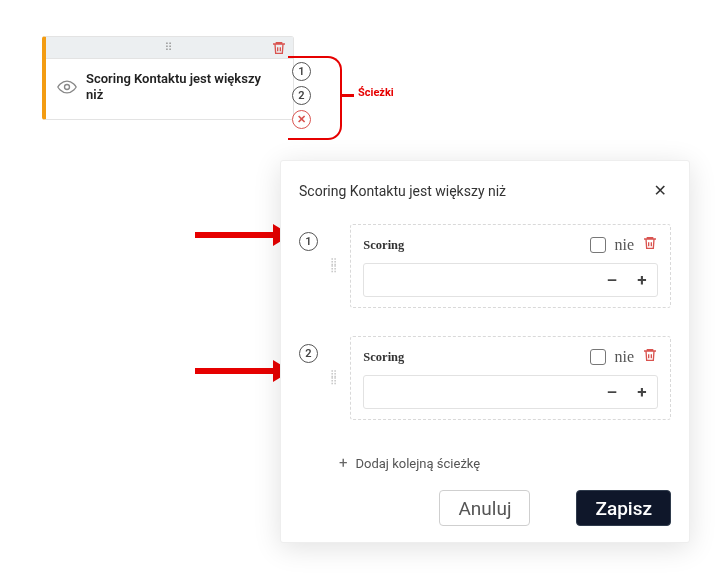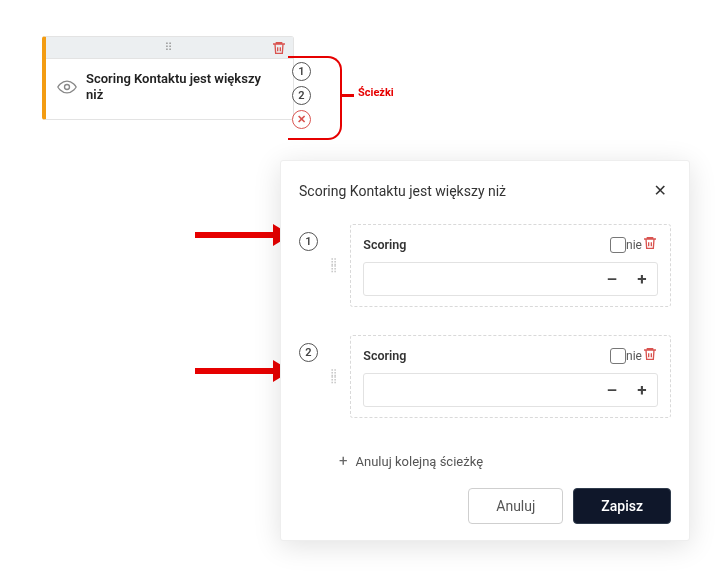--- a/index.html
+++ b/index.html
@@ -194,38 +194,39 @@
 
   .path-box {
     flex: 1;
     border: 1px dashed #d9d9d9;
     border-radius: 3px;
     padding: 10px 12px 10px 12px;
   }
   .path-box-top {
     display: flex;
     align-items: center;
-    gap: 0;
+    gap: 8px;
     margin-bottom: 8px;
+    font-family: Liberation Serif, serif;
   }
   .scoring-label {
     font-weight: 600;
     font-size: 12.5px;
     color:#333;
     flex:1;
   }
   .chk {
     width: 16px; height: 16px;
     border: 1.5px solid #777;
     border-radius: 3px;
     display:inline-block;
     cursor:pointer;
     background:#fff;
   }
-  .chk-label { font-size: 12px; color:#555;text-align:center; }
+  .chk-label { font-size: 16px; color:#555;text-align:center; }
   .row-trash { cursor:pointer; }
 
   .num-input-wrap {
     display: flex;
     align-items: stretch;
     border: 1px solid #e2e2e2;
     border-radius: 3px;
     height: 34px;
     background:#fff;
   }
@@ -259,25 +260,26 @@
   .add-path .plus { font-size:15px; color:#666; }
 
   .panel-footer {
     display:flex;
     justify-content:flex-end;
     gap:10px;
     padding-top:4px;
   }
   .btn {
     height: 36px;
-    padding: 0 27px;
+    padding: 0 18px;
     border-radius: 4px;
-    font-size: 14px;
+    font-size: 19px;
     display:flex;align-items:center;justify-content:center;
     cursor:pointer;
+    margin-left:36px;
   }
   .btn-secondary {
     background:#fff;
     border:1px solid #cfcfcf;
     color:#555;
   }
   .btn-primary {
     background:#0f172a;
     color:#fff;
     border:1px solid #2f3b4c;
@@ -370,21 +372,21 @@
       <div class="num-input-wrap">
         <input class="num-input" value="" style="">
         <div class="stepper-btn">–</div>
         <div class="stepper-btn">+</div>
       </div>
     </div>
   </div>
 
   <div class="add-path">
     <span class="plus">+</span>
-    <span>Anuluj kolejną ścieżkę</span>
+    <span>Dodaj kolejną ścieżkę</span>
   </div>
 
   <div class="panel-footer">
     <div class="btn btn-secondary">
       <span>Anuluj</span>
     </div>
     <div class="btn btn-primary">
       <span>Zapisz</span>
     </div>
   </div>

